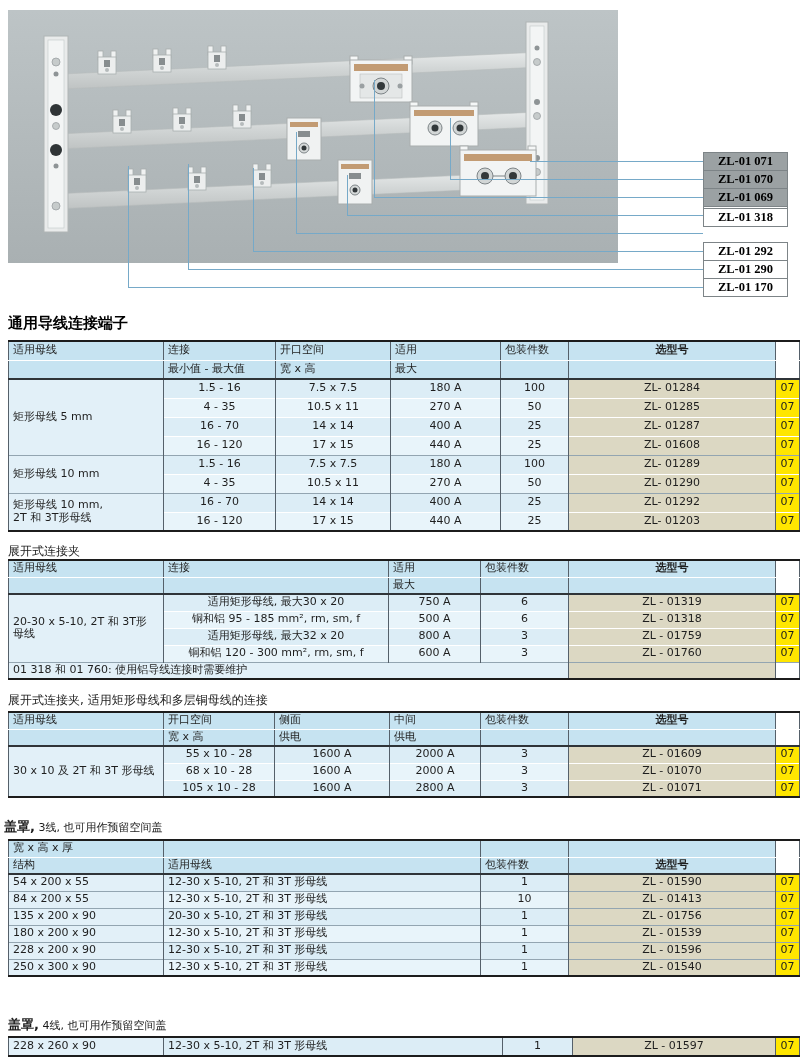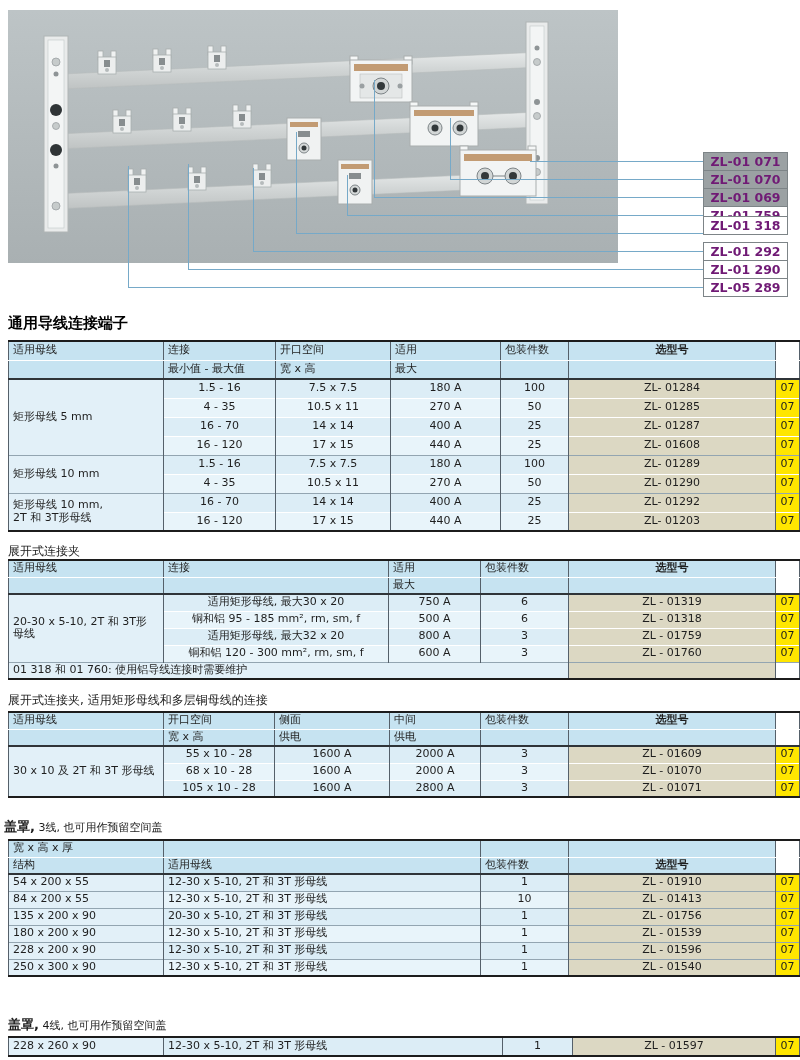--- a/index.html
+++ b/index.html
@@ -11,22 +11,22 @@
 
   
   .photo { left:8px; top:10px; width:610px; height:253px; z-index:1; }
 
   
   .cl { position:absolute; background:#76a9c8; z-index:2; }
 
   
   .co-box {
     position:absolute; left:703px; width:85px; height:19px; box-sizing:border-box;
-    border:1px solid #7d8487; background:#ffffff; color:#701a75;
-    font-weight:bold; font-size:12.5px; line-height:17px; text-align:center; z-index:3;
+    border:1px solid #7d8487; background:#ffffff; color:#000000;
+    font-weight:bold; font-size:12.5px; line-height:17px; text-align:center; z-index:3;font-family:Liberation Serif, serif;
   }
   .co-box.gray { background:#9ba1a3; }
 
   
   .h-main { font-size:15px; font-weight:bold; color:#000; }
   .h-sub  { font-size:12px; color:#1a1a1a; }
   .h-cover { font-size:11px; color:#1a1a1a; }
   .h-cover .bld { font-size:13px; font-weight:bold; }
 
   
@@ -180,24 +180,24 @@
 <div class="cl" style="left:253px; top:251px; width:450px; height:1px;"></div>
 <div class="cl" style="left:188px; top:164px; width:1px; height:105px;"></div>
 <div class="cl" style="left:188px; top:269px; width:515px; height:1px;"></div>
 <div class="cl" style="left:128px; top:166px; width:1px; height:121px;"></div>
 <div class="cl" style="left:128px; top:287px; width:575px; height:1px;"></div>
 
 <div class="co-box gray" style="top:152px;">ZL-01 071</div>
 <div class="co-box gray" style="top:170px;">ZL-01 070</div>
 <div class="co-box gray" style="top:188px;">ZL-01 069</div>
 <div class="co-box" style="top:206px;">ZL-01 759</div>
-<div class="co-box" style="top:216px;">ZL-01 318</div>
+<div class="co-box" style="top:208px;">ZL-01 318</div>
 <div class="co-box" style="top:242px;">ZL-01 292</div>
 <div class="co-box" style="top:260px;">ZL-01 290</div>
-<div class="co-box" style="top:278px;">ZL-05 289</div>
+<div class="co-box" style="top:278px;">ZL-01 170</div>
 
 <div class="abs h-main" style="left:8px; top:314px;">通用导线连接端子</div>
 
 <table class="cat rh19 abs" style="left:8px; top:340px;">
   <colgroup>
       <col style="width:155px">
       <col style="width:112px">
       <col style="width:115px">
       <col style="width:110px">
       <col style="width:68px">
@@ -453,21 +453,21 @@
       <th>包装件数</th>
       <th class="th-model">选型号</th>
       <th class="th-blank"></th>
     </tr>
   </thead>
   <tbody>
       <tr class="group-start">
         <td class="c-label">54 x 200 x 55</td>
         <td class="c-left">12-30 x 5-10, 2T 和 3T 形母线</td>
         <td class="c-mid">1</td>
-        <td class="c-model">ZL - 01910</td>
+        <td class="c-model">ZL - 01590</td>
         <td class="c-07">07</td>
       </tr>
       <tr class="group-start">
         <td class="c-label">84 x 200 x 55</td>
         <td class="c-left">12-30 x 5-10, 2T 和 3T 形母线</td>
         <td class="c-mid">10</td>
         <td class="c-model">ZL - 01413</td>
         <td class="c-07">07</td>
       </tr>
       <tr class="group-start">

